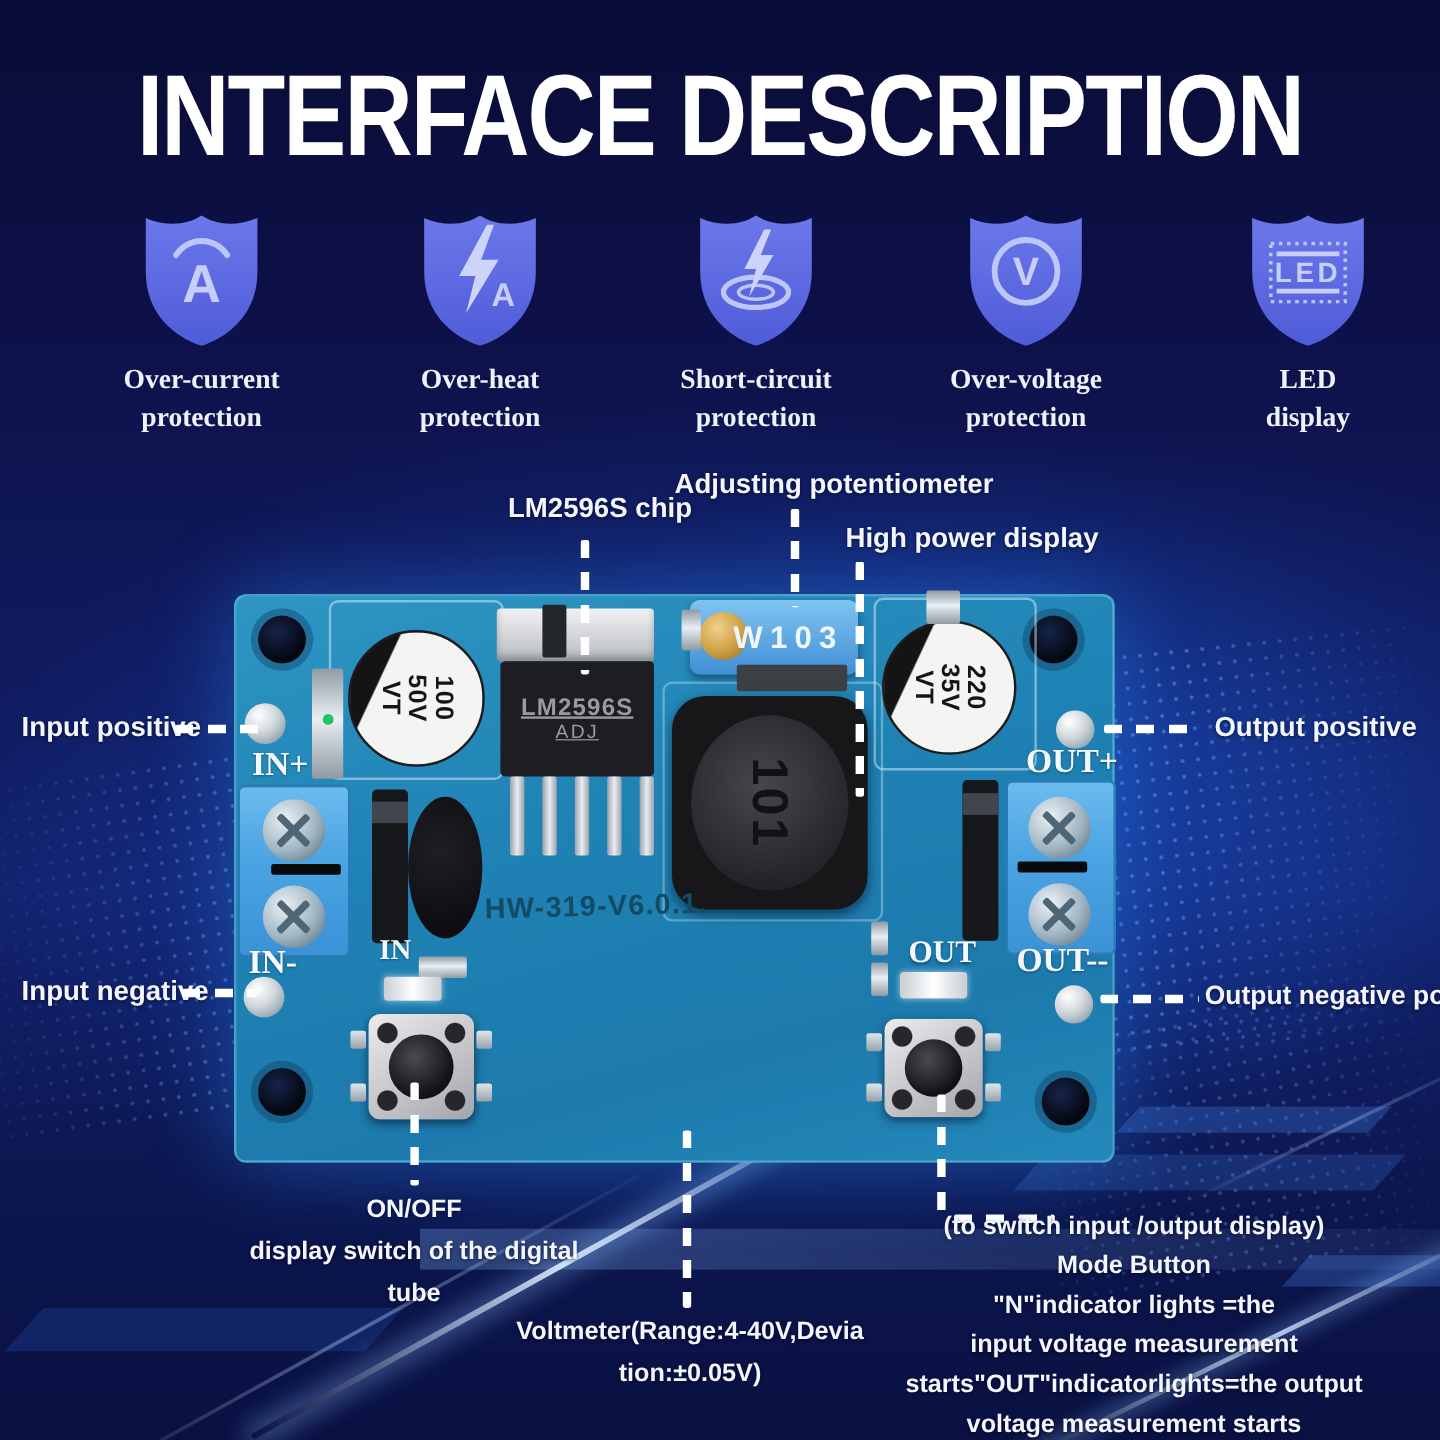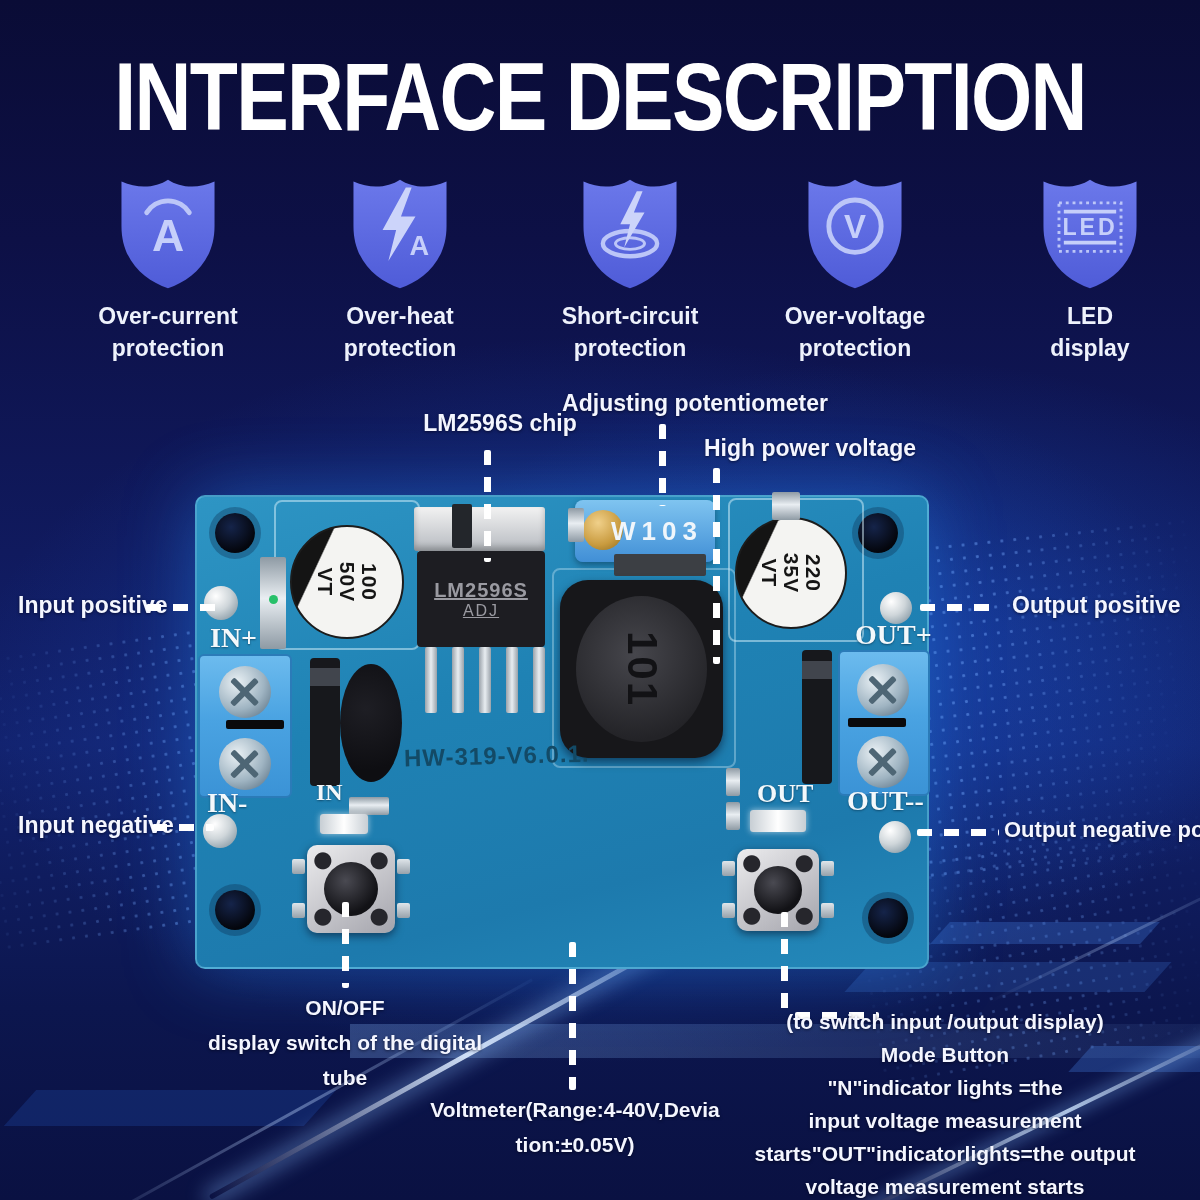--- a/index.html
+++ b/index.html
@@ -17,21 +17,21 @@
     -webkit-mask-image:linear-gradient(100deg, transparent 2%, #000 35%, #000 60%, transparent 92%);
     mask-image:linear-gradient(100deg, transparent 2%, #000 35%, #000 60%, transparent 92%);}
   .beam{position:absolute;transform-origin:left center;border-radius:3px;}
   .panel{position:absolute;transform:skewX(-42deg);}
   
   .title{position:absolute;left:0;right:0;top:42px;text-align:center;color:#fff;
     font-size:96px;font-weight:800;letter-spacing:-2px;transform:scaleX(.82);white-space:nowrap;}
   
   .feature{position:absolute;width:200px;text-align:center;}
   .feature svg{display:block;margin:0 auto;}
-  .feat-label{margin-top:6px;color:#eef2fc;font-size:23px;font-weight:600;line-height:32px;}
+  .feat-label{margin-top:6px;color:#eef2fc;font-size:23px;font-weight:600;line-height:32px;font-family:Liberation Serif, serif;}
   
   .co{position:absolute;color:#f4f6ff;font-size:21px;font-weight:600;white-space:nowrap;
     text-shadow:0 1px 3px rgba(0,0,20,.6);}
   .co-c{text-align:center;}
   .co-block{position:absolute;text-align:center;color:#f4f6ff;font-size:21px;font-weight:600;
     line-height:33px;text-shadow:0 1px 3px rgba(0,0,20,.6);}
   .dash-v{position:absolute;width:7px;border-radius:2px;
     background:repeating-linear-gradient(180deg,#fff 0 15px,transparent 15px 27px);}
   .dash-h{position:absolute;height:7px;border-radius:2px;
     background:repeating-linear-gradient(90deg,#fff 0 15px,transparent 15px 27px);}
@@ -316,21 +316,21 @@
       <div class="pin" style="right:-15px;top:54px;"></div>
     </div>
   </div>
 
   <div class="co co-c" style="left:380px;top:410px;width:240px;font-size:23px;">LM2596S chip</div>
   <div class="dash-v" style="left:484px;top:450px;height:112px;"></div>
 
   <div class="co co-c" style="left:555px;top:390px;width:280px;font-size:23px;">Adjusting potentiometer</div>
   <div class="dash-v" style="left:659px;top:424px;height:82px;"></div>
 
-  <div class="co co-c" style="left:680px;top:435px;width:260px;font-size:23px;">High power voltage</div>
+  <div class="co co-c" style="left:680px;top:435px;width:260px;font-size:23px;">High power display</div>
   <div class="dash-v" style="left:713px;top:468px;height:196px;"></div>
 
   <div class="co" style="left:18px;top:592px;font-size:23px;">Input positive</div>
   <div class="dash-h" style="left:146px;top:604px;width:72px;"></div>
 
   <div class="co" style="left:18px;top:812px;font-size:23px;">Input negative</div>
   <div class="dash-h" style="left:152px;top:824px;width:62px;"></div>
 
   <div class="co" style="left:1012px;top:592px;font-size:23px;">Output positive</div>
   <div class="dash-h" style="left:920px;top:604px;width:80px;"></div>

